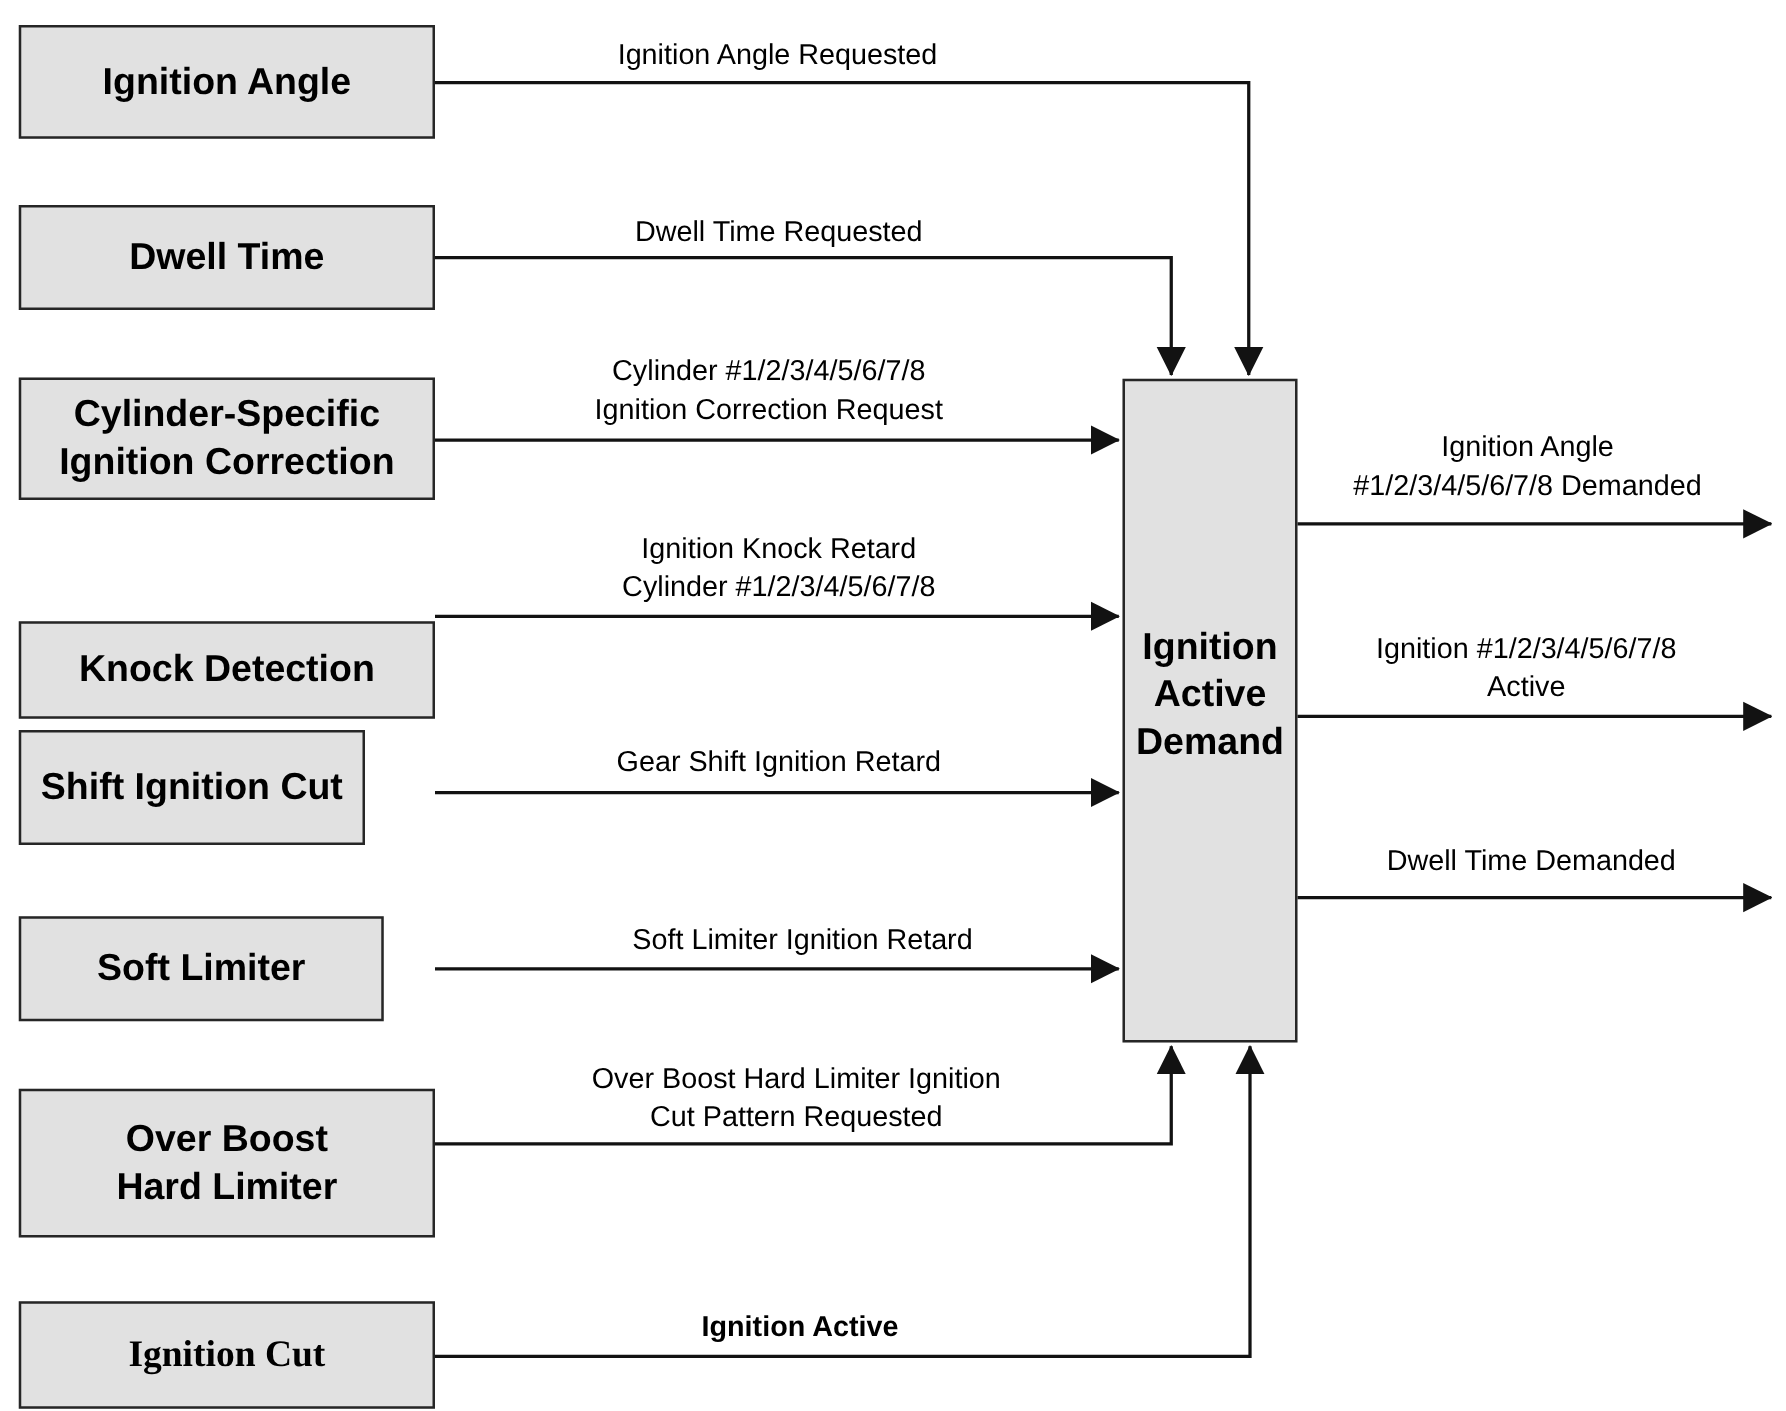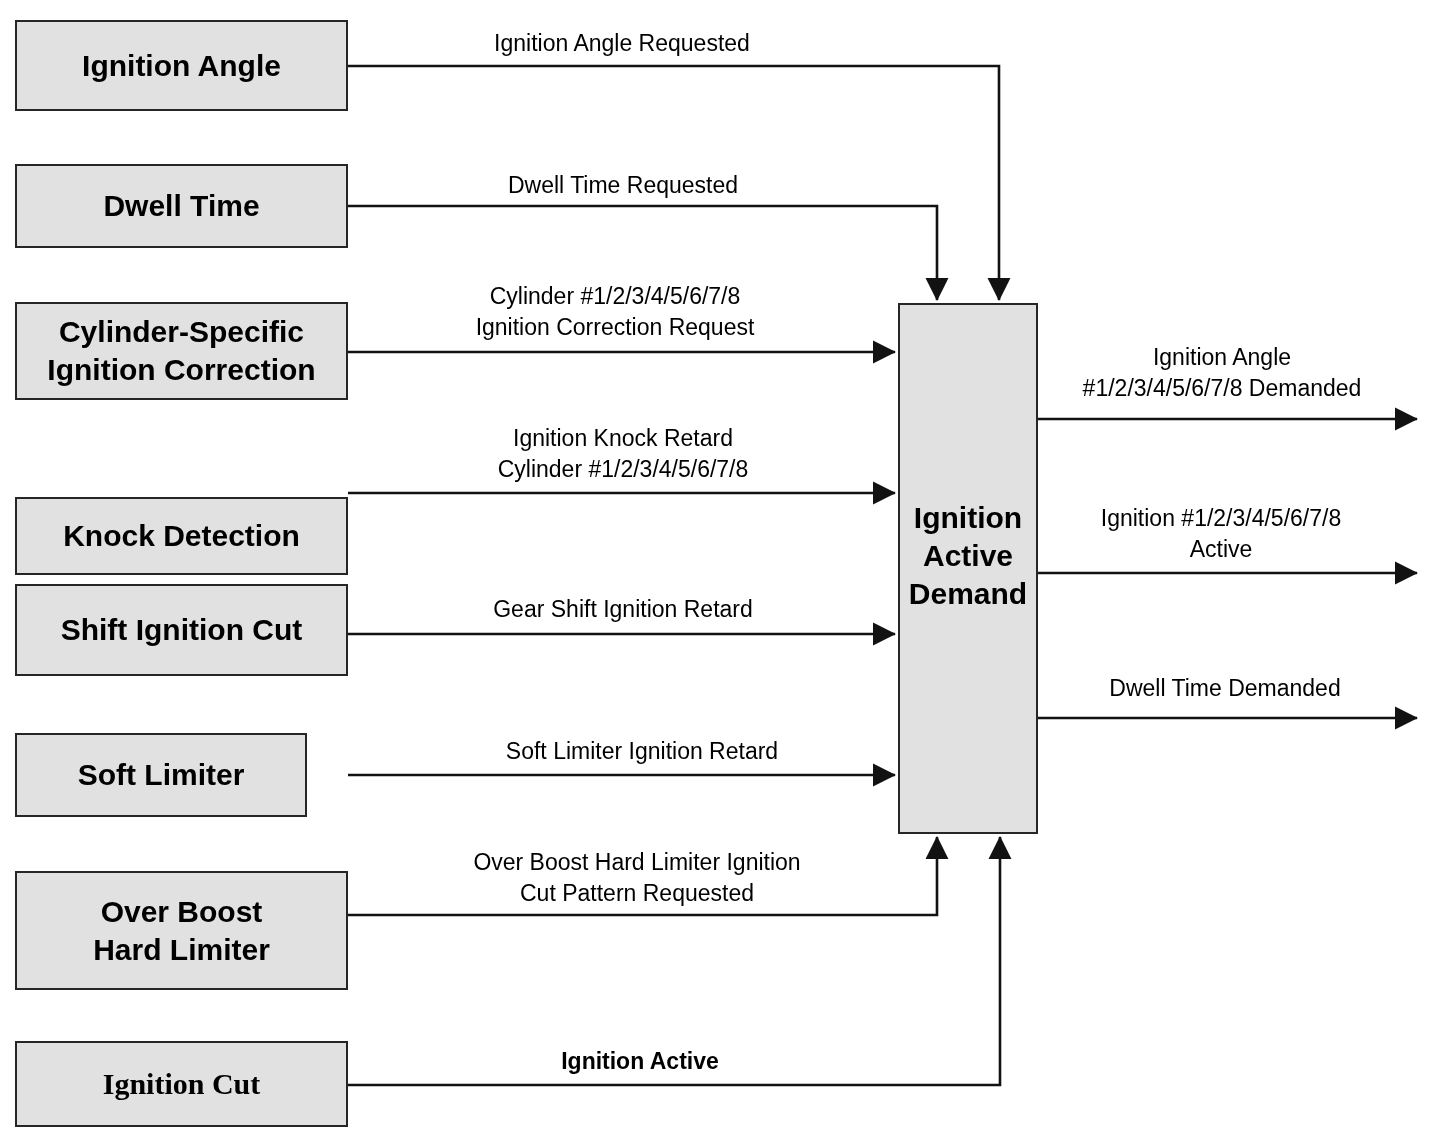--- a/index.html
+++ b/index.html
@@ -89,21 +89,21 @@
   <div class="node" style="left:15px; top:164px; width:333px; height:84px;">
     <span>Dwell Time</span>
   </div>
   <div class="node" style="left:15px; top:302px; width:333px; height:98px;">
     <span>Cylinder-Specific</span>
     <span>Ignition Correction</span>
   </div>
   <div class="node" style="left:15px; top:453px; width:333px; height:78px;margin-top:44px;">
     <span>Knock Detection</span>
   </div>
-  <div class="node" style="left:15px; top:584px; width:333px; height:92px;">
+  <div class="node" style="left:15px; top:584px; width:277px; height:92px;">
     <span>Shift Ignition Cut</span>
   </div>
   <div class="node" style="left:15px; top:733px; width:292px; height:84px;">
     <span>Soft Limiter</span>
   </div>
   <div class="node" style="left:15px; top:871px; width:333px; height:119px;">
     <span>Over Boost</span>
     <span>Hard Limiter</span>
   </div>
   <div class="node" style="left:15px; top:1041px; width:333px; height:86px;font-family:Liberation Serif, serif;">

